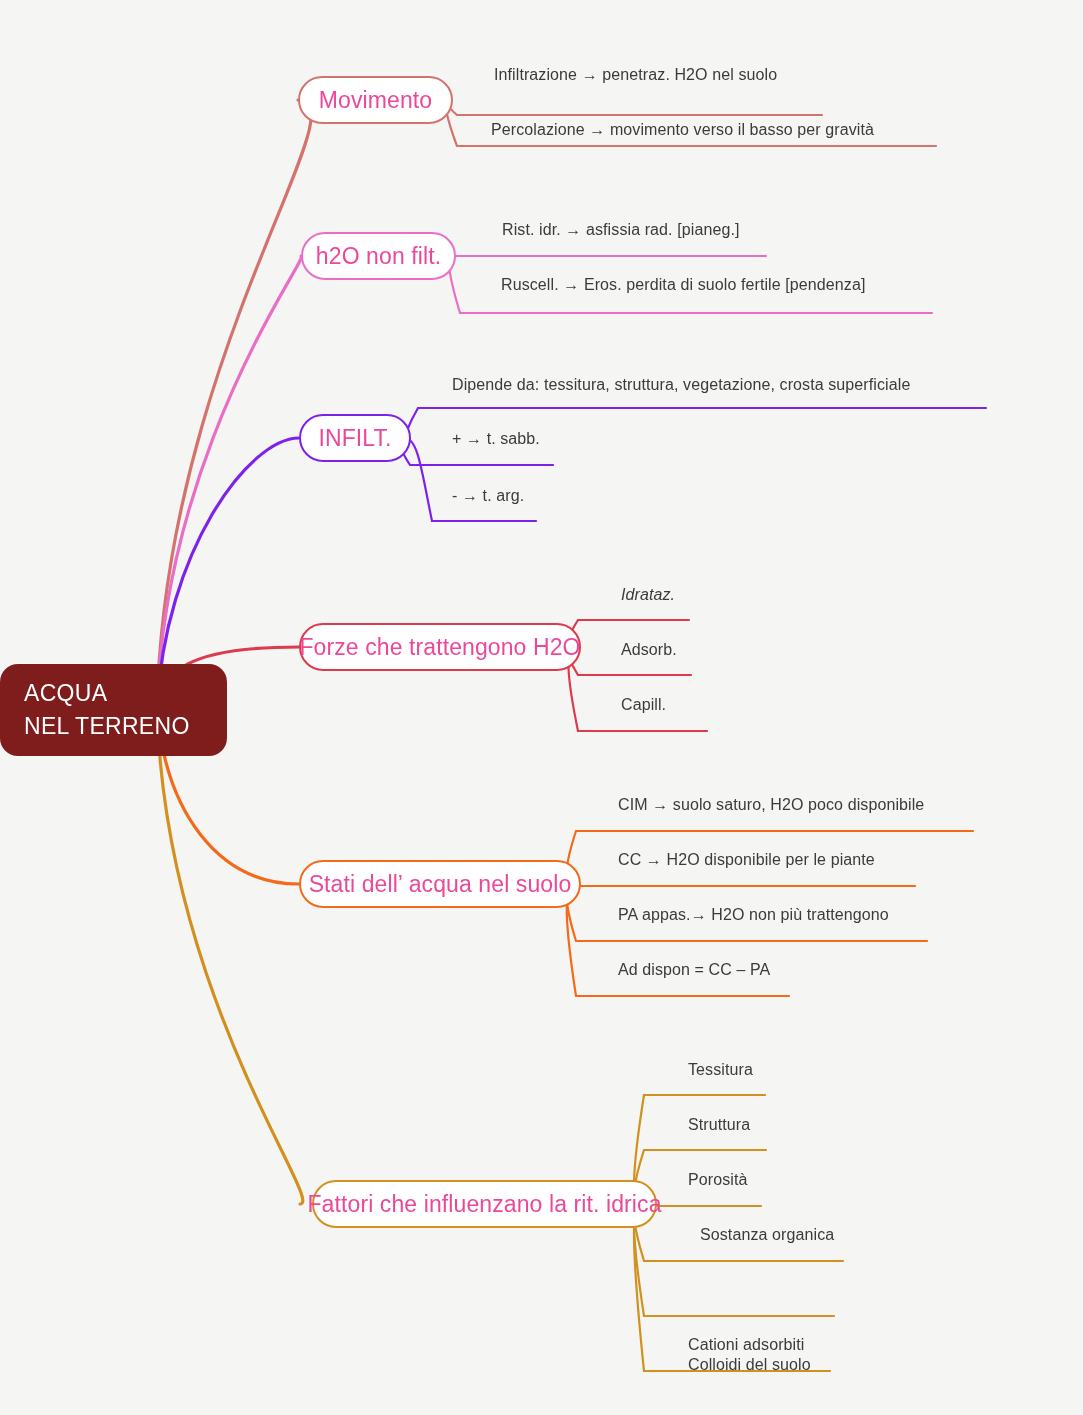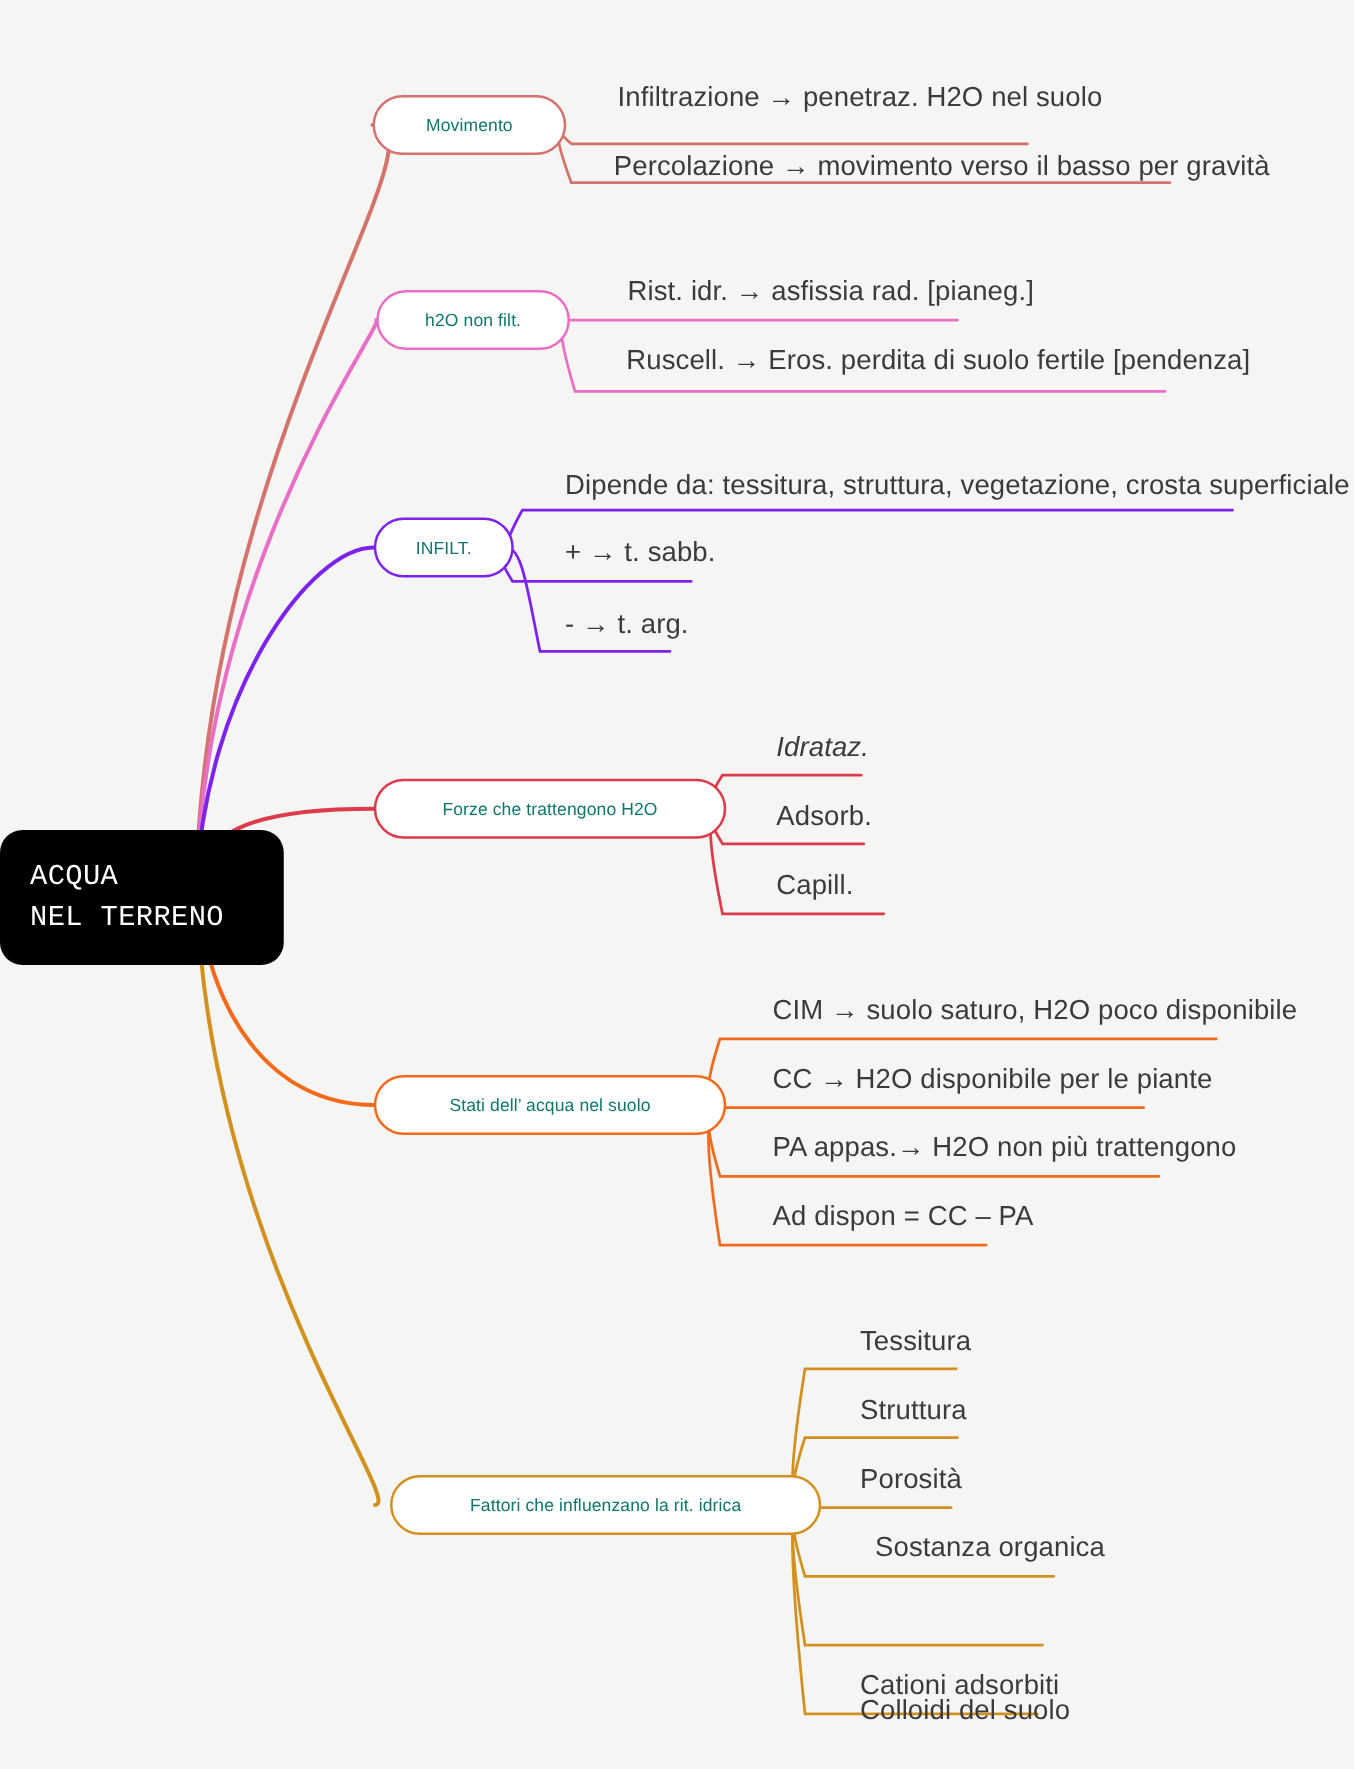--- a/index.html
+++ b/index.html
@@ -12,43 +12,43 @@
   #map-root{position:relative;width:1083px;height:1415px;}
   #wires{position:absolute;left:0;top:0;width:1083px;height:1415px;pointer-events:none;}
 
   .node{
     position:absolute;
     box-sizing:border-box;
     background:#ffffff;
     border:2px solid #888;
     border-radius:999px;
     display:flex;align-items:center;justify-content:center;
-    color:#0f766e;
-    font-size:14px;
+    color:#ec4899;
+    font-size:23px;
     white-space:nowrap;
     padding:0 18px;
     letter-spacing:.1px;
   }
   .root-node{
     position:absolute;
     box-sizing:border-box;
     background:#4b4f64;
     border-radius:18px;
     color:#ffffff;
     display:flex;flex-direction:column;justify-content:center;
     padding:0 24px;
     font-size:23px;
     line-height:1.42;
     letter-spacing:.3px;
   }
   .root-line{display:block;}
   .leaf{
     position:absolute;
     color:#3b3b3b;
-    font-size:22px;
+    font-size:16px;
     white-space:nowrap;
     letter-spacing:.1px;
     line-height:1;
   }
 </style>
 </head>
 <body>
 
 <div id="map-root">
   <svg id="wires" viewBox="0 0 1083 1415" width="1083" height="1415">
@@ -99,18 +99,18 @@
       <div class="leaf" style="left: 618px; top: 852px;">CC → H2O disponibile per le piante</div>
       <div class="leaf" style="left: 618px; top: 907px;">PA appas.→ H2O non più trattengono</div>
       <div class="leaf" style="left: 618px; top: 962px;">Ad dispon = CC – PA</div>
       <div class="node" style="left: 312px; top: 1180px; width: 345px; height: 48px; border-color: rgb(210, 145, 31);">Fattori che influenzano la rit. idrica</div>
       <div class="leaf" style="left: 688px; top: 1062px;">Tessitura</div>
       <div class="leaf" style="left: 688px; top: 1117px;">Struttura</div>
       <div class="leaf" style="left: 688px; top: 1172px;">Porosità</div>
       <div class="leaf" style="left: 688px; top: 1227px; margin-left: 12px;">Sostanza organica</div>
       <div class="leaf" style="left: 688px; top: 1312px; margin-top: 45px;">Colloidi del suolo</div>
       <div class="leaf" style="left: 688px; top: 1337px;">Cationi adsorbiti</div>
-      <div class="root-node" style="left: 0px; top: 664px; width: 227px; height: 108px; background: #000000; color: rgb(255, 255, 255); font-family: Liberation Mono, monospace;">
+      <div class="root-node" style="left: 0px; top: 664px; width: 227px; height: 92px; background: #7f1d1d; color: rgb(255, 255, 255);">
         <span class="root-line">ACQUA</span>
         <span class="root-line">NEL TERRENO</span>
       </div>
     </div>
 </div>
 
 </body></html>

